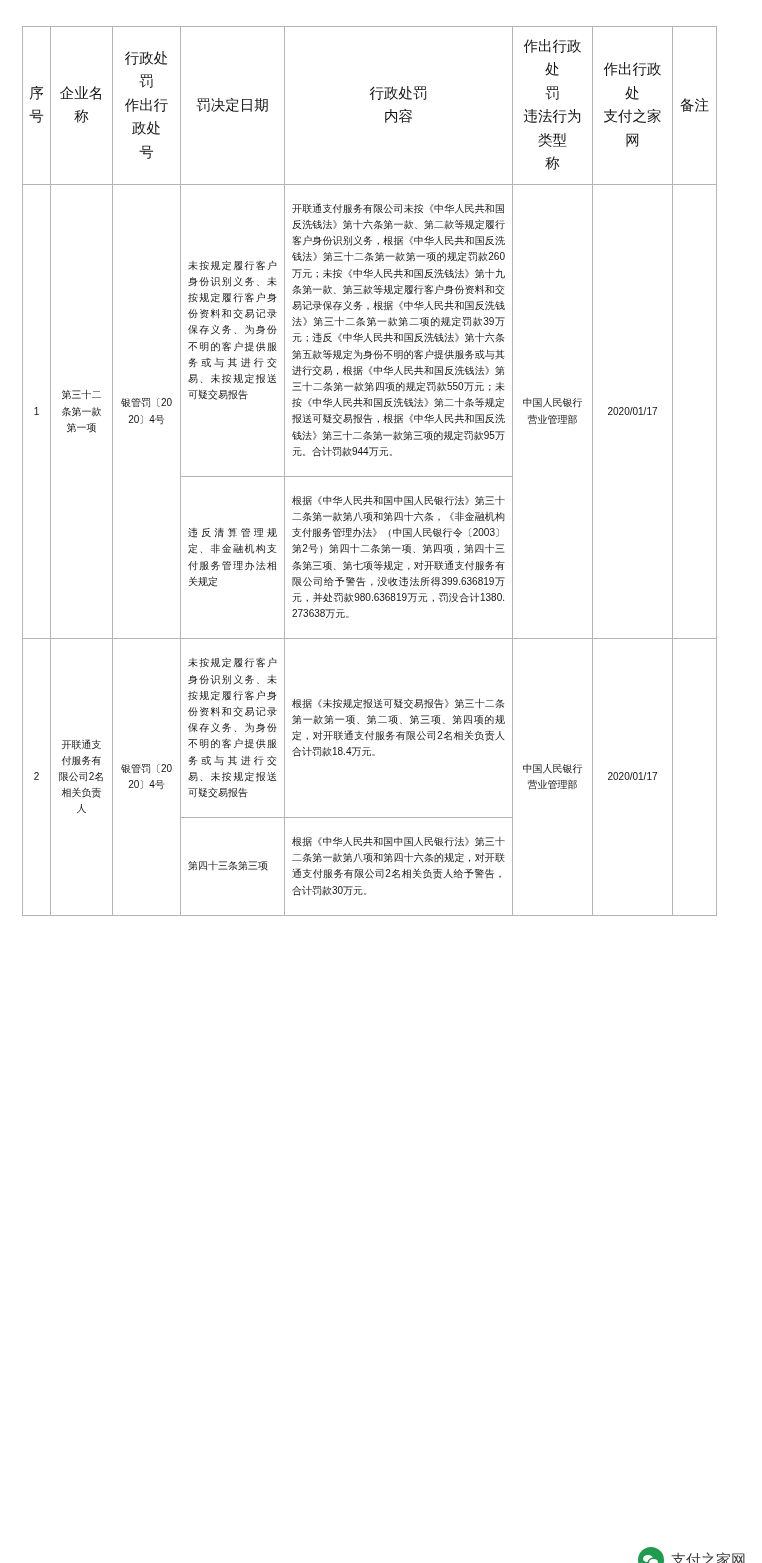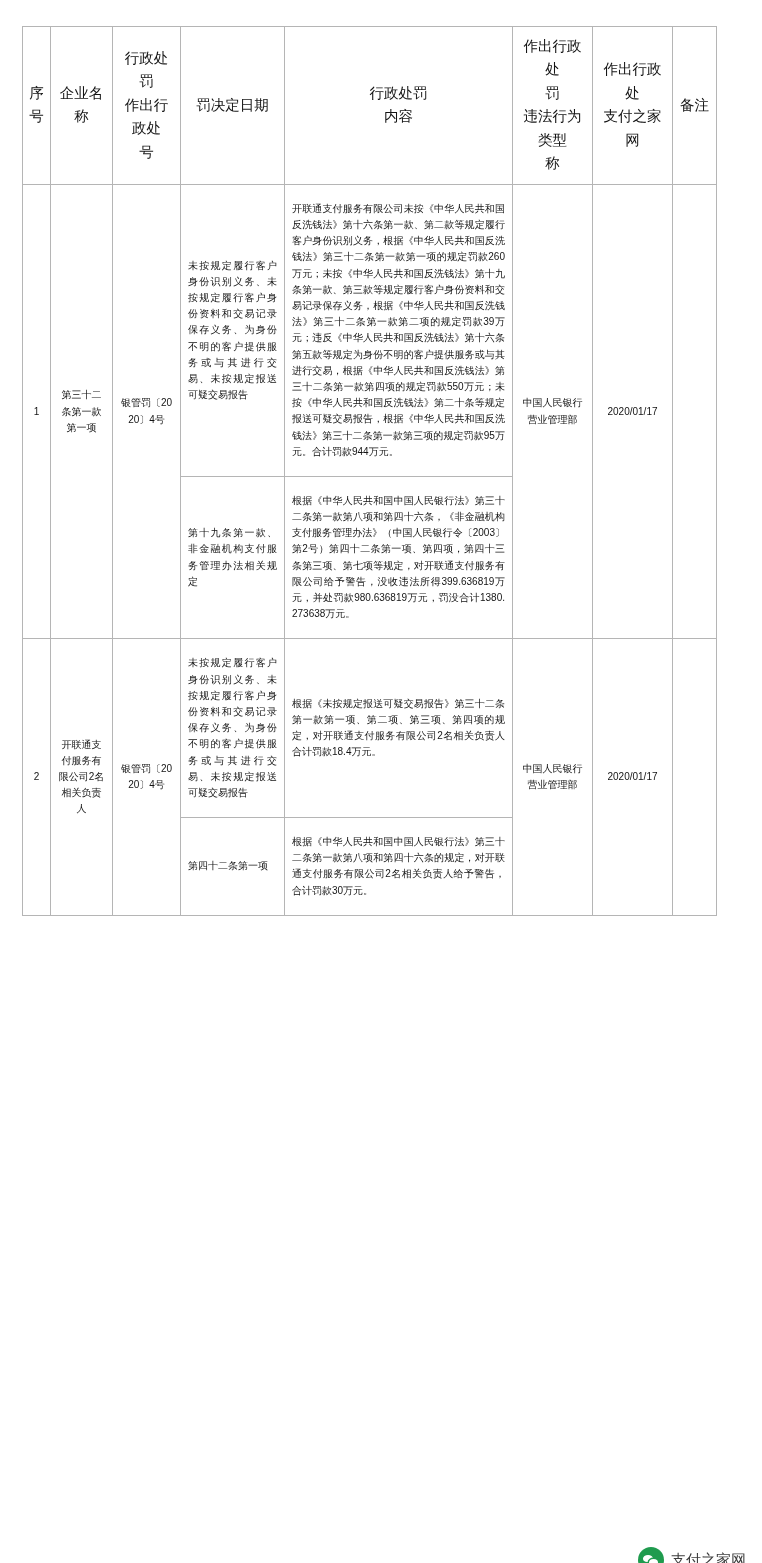--- a/index.html
+++ b/index.html
@@ -165,37 +165,37 @@
         <td class="c-center v-mid" rowspan="2">第三十二条第一款第一项</td>
         <td class="c-center v-mid" rowspan="2">银管罚〔2020〕4号</td>
         <td class="c-just v-mid">未按规定履行客户身份识别义务、未按规定履行客户身份资料和交易记录保存义务、为身份不明的客户提供服务或与其进行交易、未按规定报送可疑交易报告</td>
         <td class="c-just v-mid">开联通支付服务有限公司未按《中华人民共和国反洗钱法》第十六条第一款、第二款等规定履行客户身份识别义务，根据《中华人民共和国反洗钱法》第三十二条第一款第一项的规定罚款260万元；未按《中华人民共和国反洗钱法》第十九条第一款、第三款等规定履行客户身份资料和交易记录保存义务，根据《中华人民共和国反洗钱法》第三十二条第一款第二项的规定罚款39万元；违反《中华人民共和国反洗钱法》第十六条第五款等规定为身份不明的客户提供服务或与其进行交易，根据《中华人民共和国反洗钱法》第三十二条第一款第四项的规定罚款550万元；未按《中华人民共和国反洗钱法》第二十条等规定报送可疑交易报告，根据《中华人民共和国反洗钱法》第三十二条第一款第三项的规定罚款95万元。合计罚款944万元。</td>
         <td class="c-center v-mid" rowspan="2">中国人民银行营业管理部</td>
         <td class="c-center v-mid" rowspan="2">2020/01/17</td>
         <td class="c-center v-mid" rowspan="2"></td>
       </tr>
 
       <tr>
-        <td class="c-just v-mid">第十九条第一款、非金融机构支付服务管理办法相关规定</td>
+        <td class="c-just v-mid">违反清算管理规定、非金融机构支付服务管理办法相关规定</td>
         <td class="c-just v-mid">根据《中华人民共和国中国人民银行法》第三十二条第一款第八项和第四十六条，《非金融机构支付服务管理办法》（中国人民银行令〔2003〕第2号）第四十二条第一项、第四项，第四十三条第三项、第七项等规定，对开联通支付服务有限公司给予警告，没收违法所得399.636819万元，并处罚款980.636819万元，罚没合计1380.273638万元。</td>
       </tr>
 
       <tr>
         <td class="seq-cell v-mid" rowspan="2">2</td>
         <td class="c-center v-mid" rowspan="2">开联通支付服务有限公司2名相关负责人</td>
         <td class="c-center v-mid" rowspan="2">银管罚〔2020〕4号</td>
         <td class="c-just v-mid">未按规定履行客户身份识别义务、未按规定履行客户身份资料和交易记录保存义务、为身份不明的客户提供服务或与其进行交易、未按规定报送可疑交易报告</td>
         <td class="c-just v-mid">根据《未按规定报送可疑交易报告》第三十二条第一款第一项、第二项、第三项、第四项的规定，对开联通支付服务有限公司2名相关负责人合计罚款18.4万元。</td>
         <td class="c-center v-mid" rowspan="2">中国人民银行营业管理部</td>
         <td class="c-center v-mid" rowspan="2">2020/01/17</td>
         <td class="c-center v-mid" rowspan="2"></td>
       </tr>
 
       <tr>
-        <td class="c-just v-mid">第四十二条第一项</td>
+        <td class="c-just v-mid">第四十三条第三项</td>
         <td class="c-just v-mid">根据《中华人民共和国中国人民银行法》第三十二条第一款第八项和第四十六条的规定，对开联通支付服务有限公司2名相关负责人给予警告，合计罚款30万元。</td>
       </tr>
     </tbody>
   </table>
 
   <div class="watermark">
     <span class="wm-logo"></span>
     <span class="wm-text">支付之家网</span>
   </div>
 

